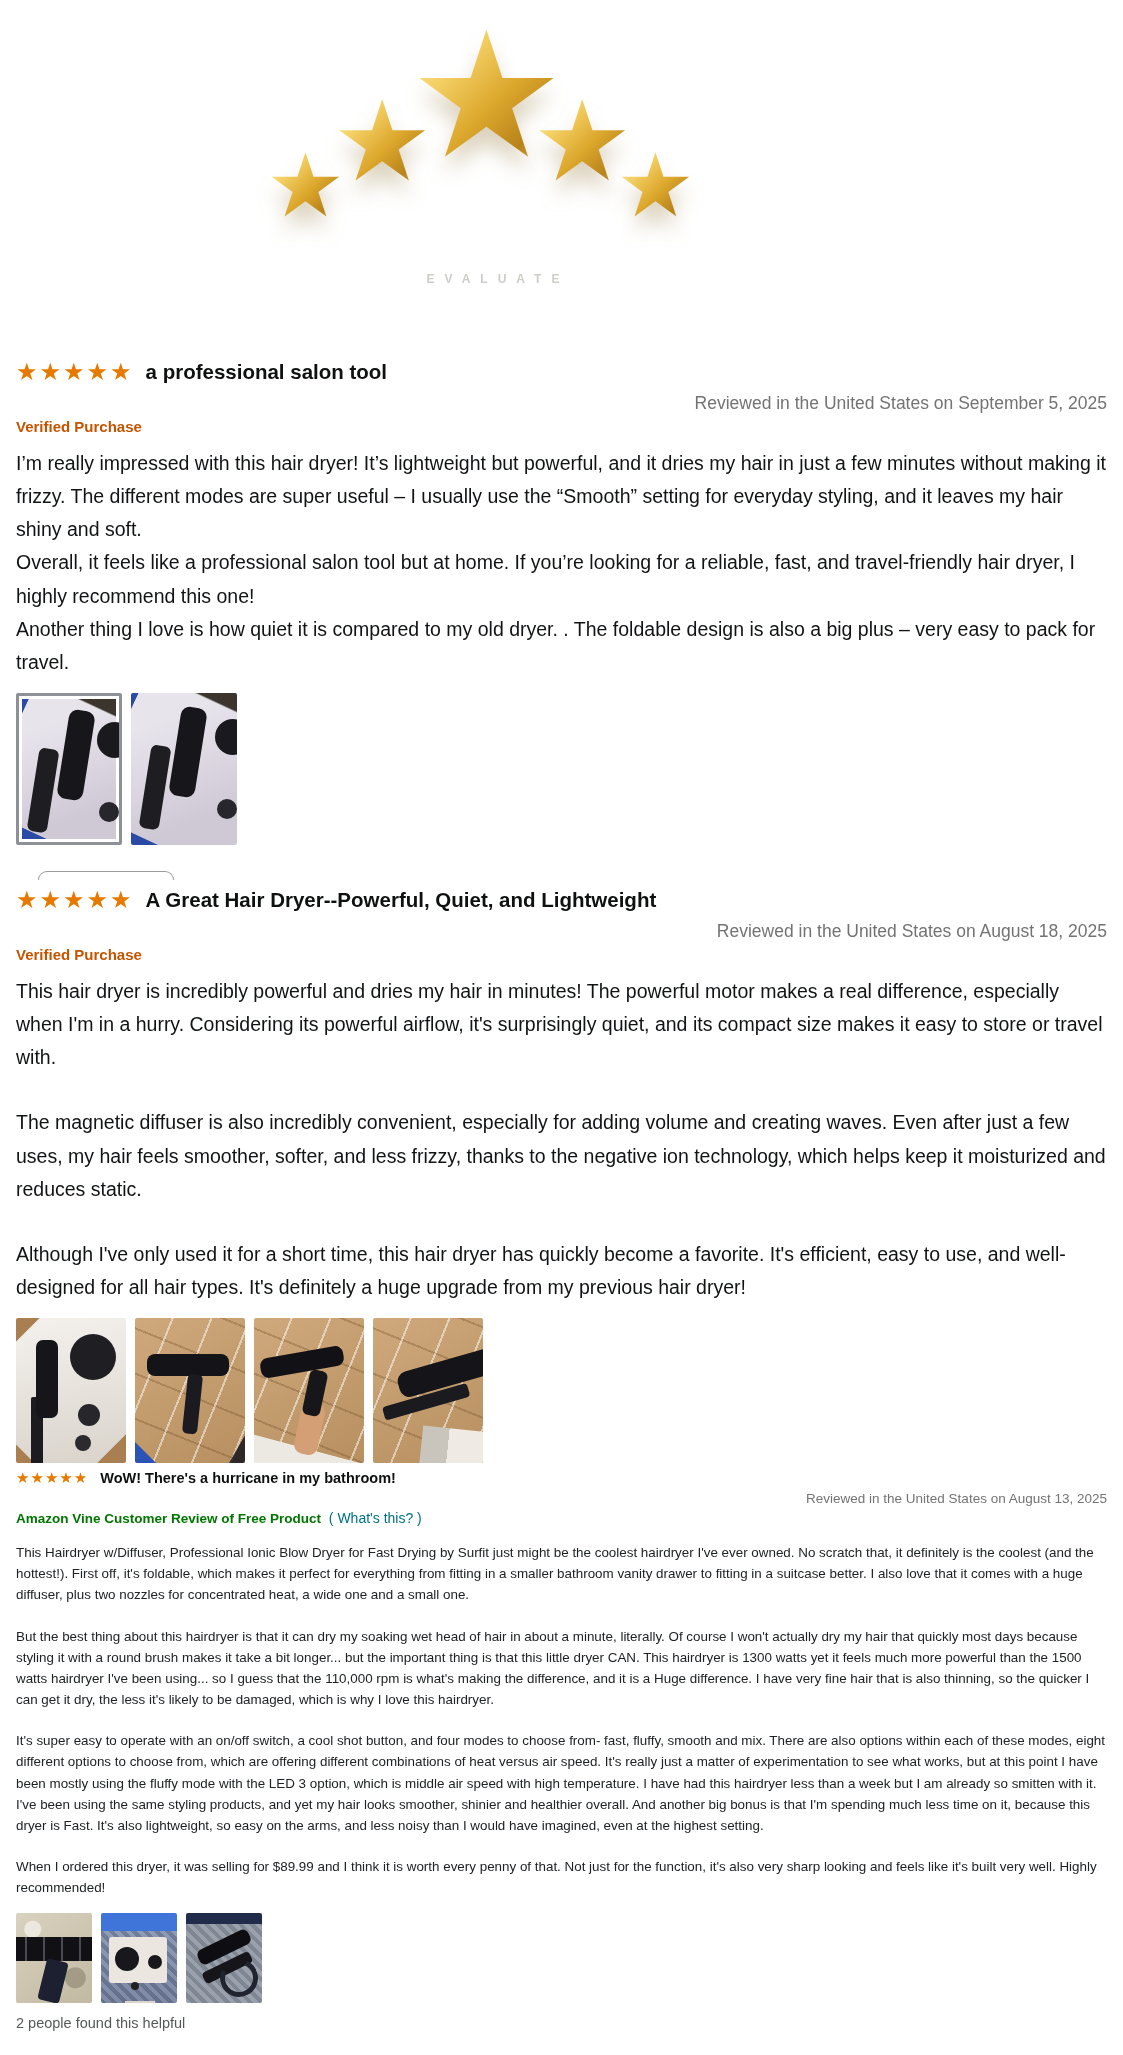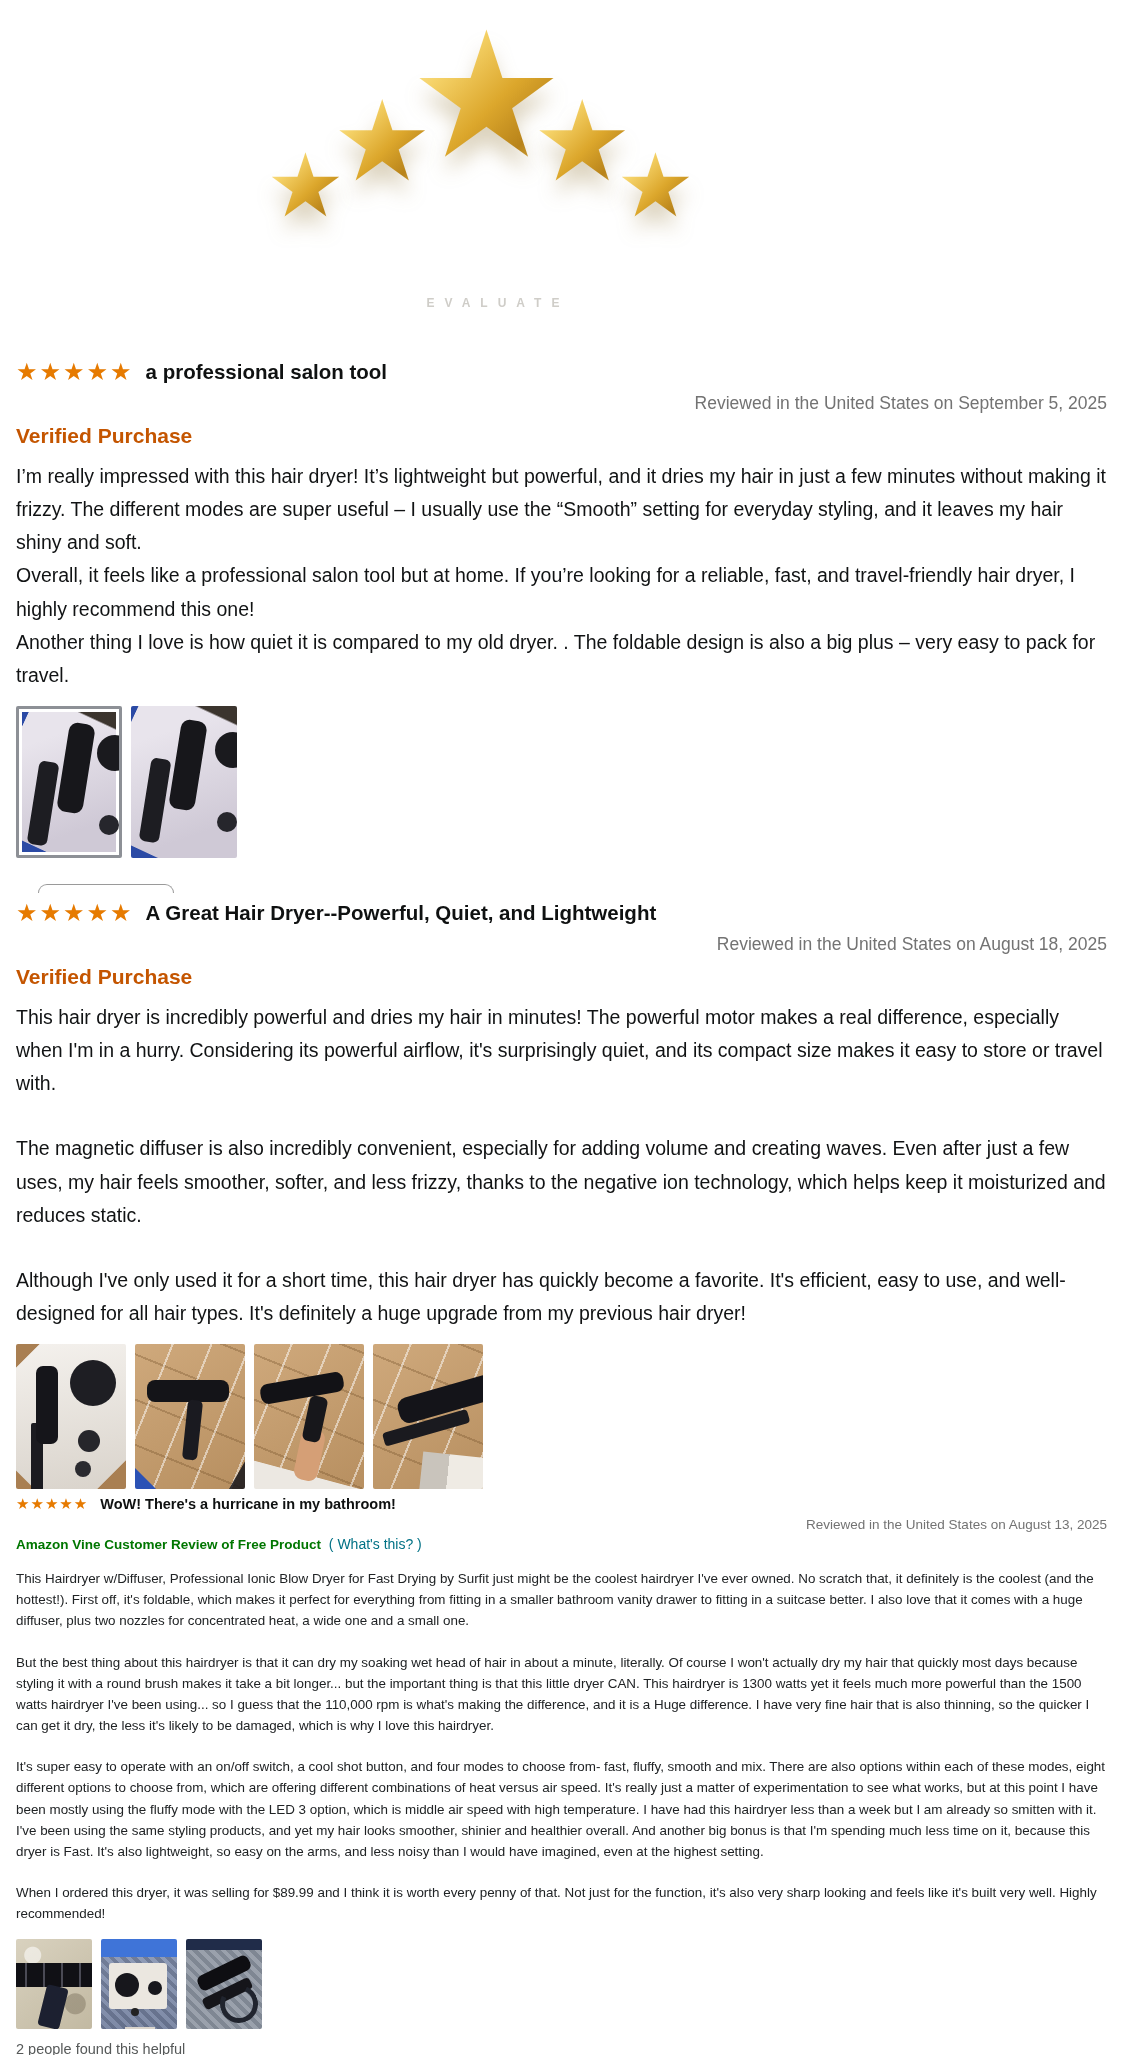--- a/index.html
+++ b/index.html
@@ -28,38 +28,38 @@
   .gstar.midr  { font-size: 112px; left: 532px; top: 86px; }
   .gstar.smll  { font-size: 88px;  left: 266px; top: 142px; }
   .gstar.smlr  { font-size: 88px;  left: 616px; top: 142px; }
   .banner-title {
     position: absolute; left: 492px; top: 198px; transform: translateX(-50%);
     font-size: 66px; font-weight: bold; font-style: italic; letter-spacing: 2px;
     background: linear-gradient(180deg, #f7df8e 10%, #e2b335 45%, #c08a1e 75%, #eac964 100%);
     -webkit-background-clip: text; background-clip: text; color: transparent;
   }
   .banner-sub {
-    position: absolute; left: 498px; top: 296px; transform: translateX(-50%);
+    position: absolute; left: 498px; top: 272px; transform: translateX(-50%);
     font-size: 12px; letter-spacing: 10px; color: #cfcdc8; font-weight: bold;
   }
 
   
   .reviews { padding: 40px 16px 0 16px; }
   .review { margin: 0; }
   .rhead { display: flex; align-items: center; gap: 12px; }
   .stars { color: #e67a00; letter-spacing: 2px; white-space: nowrap; }
   .stars.lg { font-size: 24px; }
   .stars.sm { font-size: 15px; letter-spacing: 1px; }
   .rtitle { font-weight: bold; color: #0f1111; }
   .rtitle.lg { font-size: 20.5px; }
   .rtitle.sm { font-size: 14.5px; }
   .rdate { color: #737373; margin-top: 7px; text-align: right; }
   .rdate.lg { font-size: 17.5px; }
   .rdate.sm { font-size: 13.5px; margin-top: 4px; }
-  .rbadge { color: #c45500; font-weight: bold; font-size: 21px; margin-top: 10px; }
+  .rbadge { color: #c45500; font-weight: bold; font-size: 15px; margin-top: 4px; }
   .vine { margin-top: 4px; font-size: 13.5px; }
   .vine-label { color: #007600; font-weight: bold; }
   .vine-note { color: #007185; font-size: 14px; margin-left: 4px; cursor: pointer; }
   .rbody { margin-top: 12px; }
   .rbody.lg p { font-size: 19.5px; line-height: 1.70; color: #111314; }
   .rbody.lg.gapped p { margin-bottom: 32px; }
   .rbody.lg.gapped p:last-child { margin-bottom: 0; }
   .rbody.sm { margin-top: 16px; }
   .rbody.sm p { font-size: 13.4px; line-height: 1.58; color: #202325; margin-bottom: 20px; }
   .rbody.sm p:last-child { margin-bottom: 0; }

